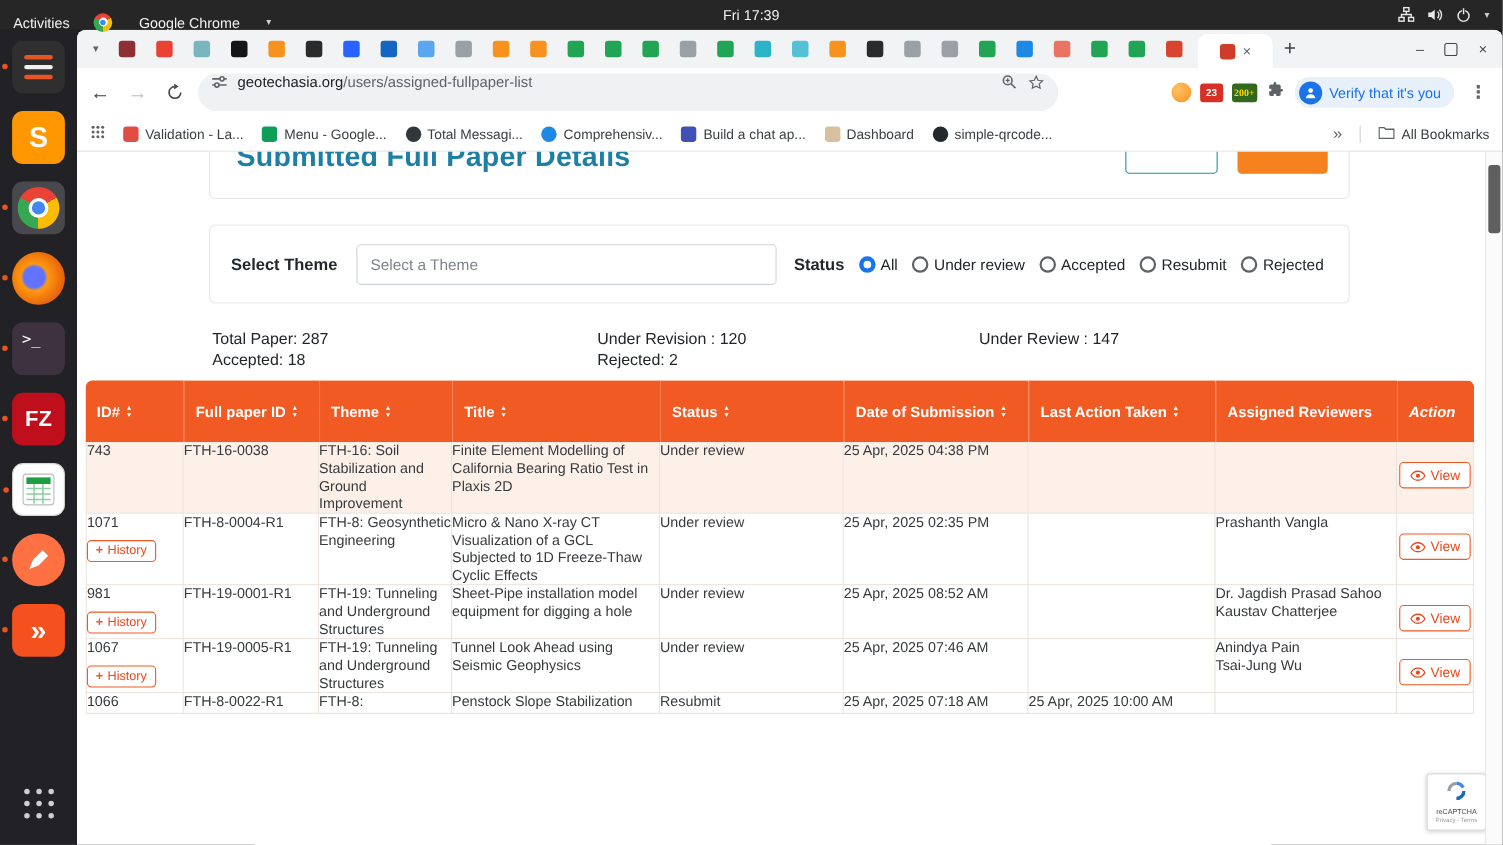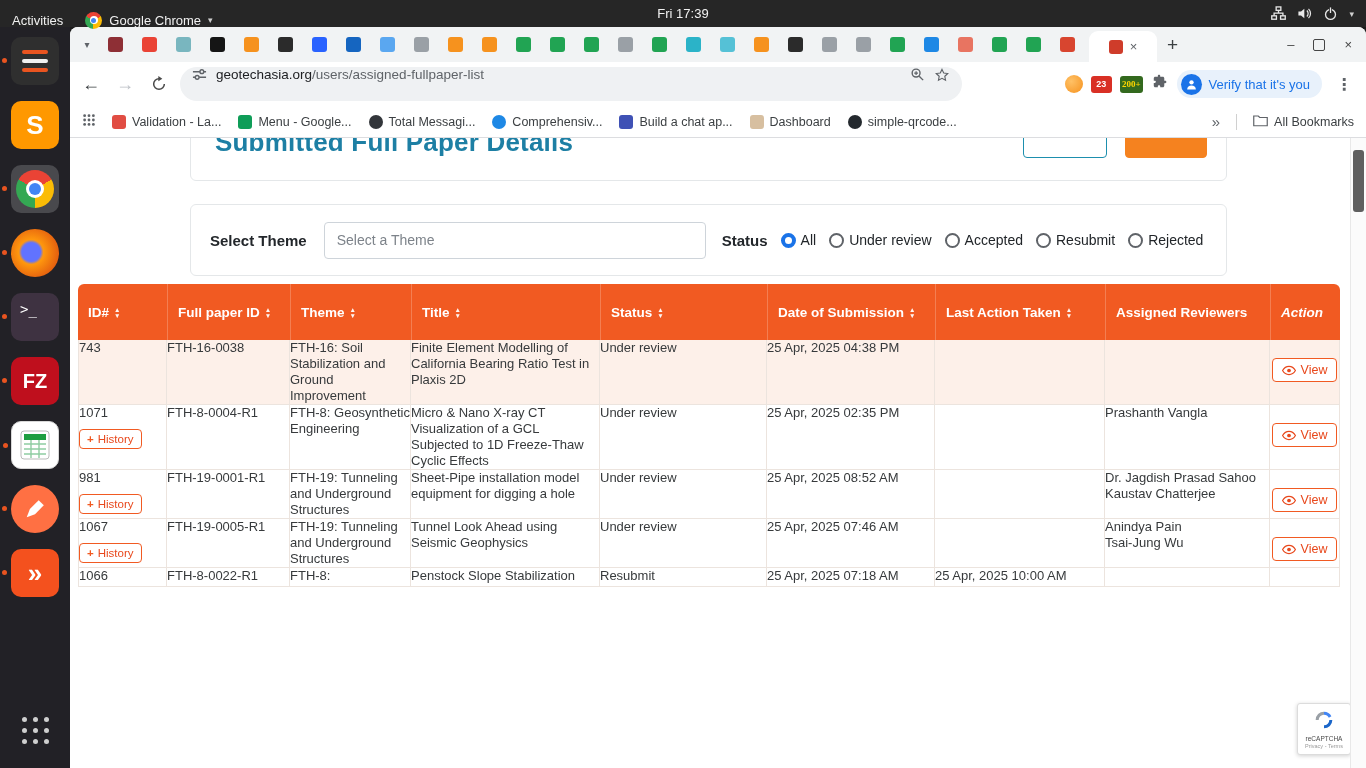--- a/index.html
+++ b/index.html
@@ -3,21 +3,21 @@
 <meta charset="utf-8">
 <style>
   html,body{margin:0;padding:0;}
   body{width:1366px;height:768px;overflow:hidden;background:#1b1b1b;font-family:"Liberation Sans","DejaVu Sans",sans-serif;-webkit-font-smoothing:antialiased;}
   .desktop{position:relative;width:1366px;height:768px;}
 
   
   .topbar{position:absolute;left:0;top:0;width:1366px;height:27px;background:#262626;color:#f1f1f1;display:flex;align-items:center;font-size:13px;z-index:30;}
   .tb-left{display:flex;align-items:center;gap:22px;padding-left:12px;margin-top:13px;}
   .tb-activities{cursor:default;}
-  .tb-app{display:flex;align-items:center;gap:7px;}
+  .tb-app{display:flex;align-items:center;gap:24px;}
   .tb-caret{font-size:9px;color:#cfcfcf;}
   .tb-clock{position:absolute;left:0;right:0;text-align:center;font-size:13px;}
   .tb-right{margin-left:auto;display:flex;align-items:center;gap:11px;padding-right:12px;z-index:2;}
   .tb-right svg{display:block;}
 
   .chrome-logo{width:38px;height:38px;border-radius:50%;background:conic-gradient(from 60deg,#fbbc05 0deg 120deg,#34a853 120deg 240deg,#ea4335 240deg 360deg);position:relative;}
   .chrome-logo::before{content:"";position:absolute;inset:10px;background:#fff;border-radius:50%;}
   .chrome-logo::after{content:"";position:absolute;inset:13px;background:#4285f4;border-radius:50%;}
   .chrome-logo.sm{width:17px;height:17px;}
   .chrome-logo.sm::before{inset:4.5px;}
@@ -404,20 +404,33 @@
                 <span class="rdot off"></span>
                 <span>Resubmit</span>
               </label>
             <label class="radio">
                 <span class="rdot off"></span>
                 <span>Rejected</span>
               </label>
           </div>
         </div>
 
+        <div class="stats">
+          <div class="stat-col c1">
+            <div>Total Paper: 287</div>
+            <div>Accepted: 18</div>
+          </div>
+          <div class="stat-col c2">
+            <div>Under Revision : 120</div>
+            <div>Rejected: 2</div>
+          </div>
+          <div class="stat-col c3">
+            <div>Under Review : 147</div>
+          </div>
+        </div>
 
         <table class="papers">
           <colgroup>
             <col style="width:89px">
               <col style="width:123px">
               <col style="width:121px">
               <col style="width:189px">
               <col style="width:167px">
               <col style="width:168px">
               <col style="width:170px">

